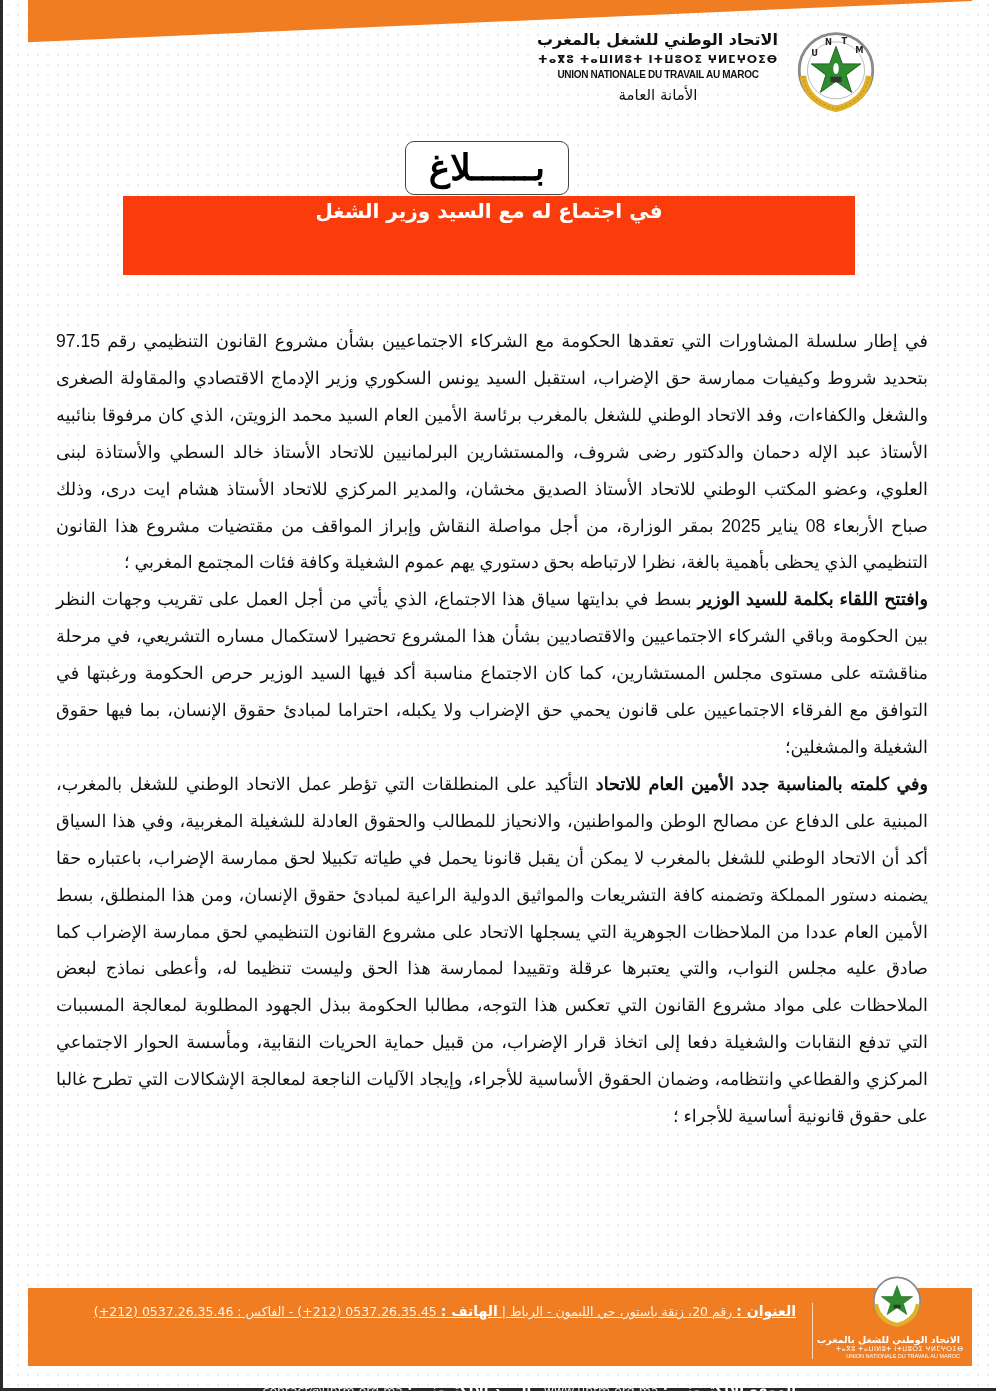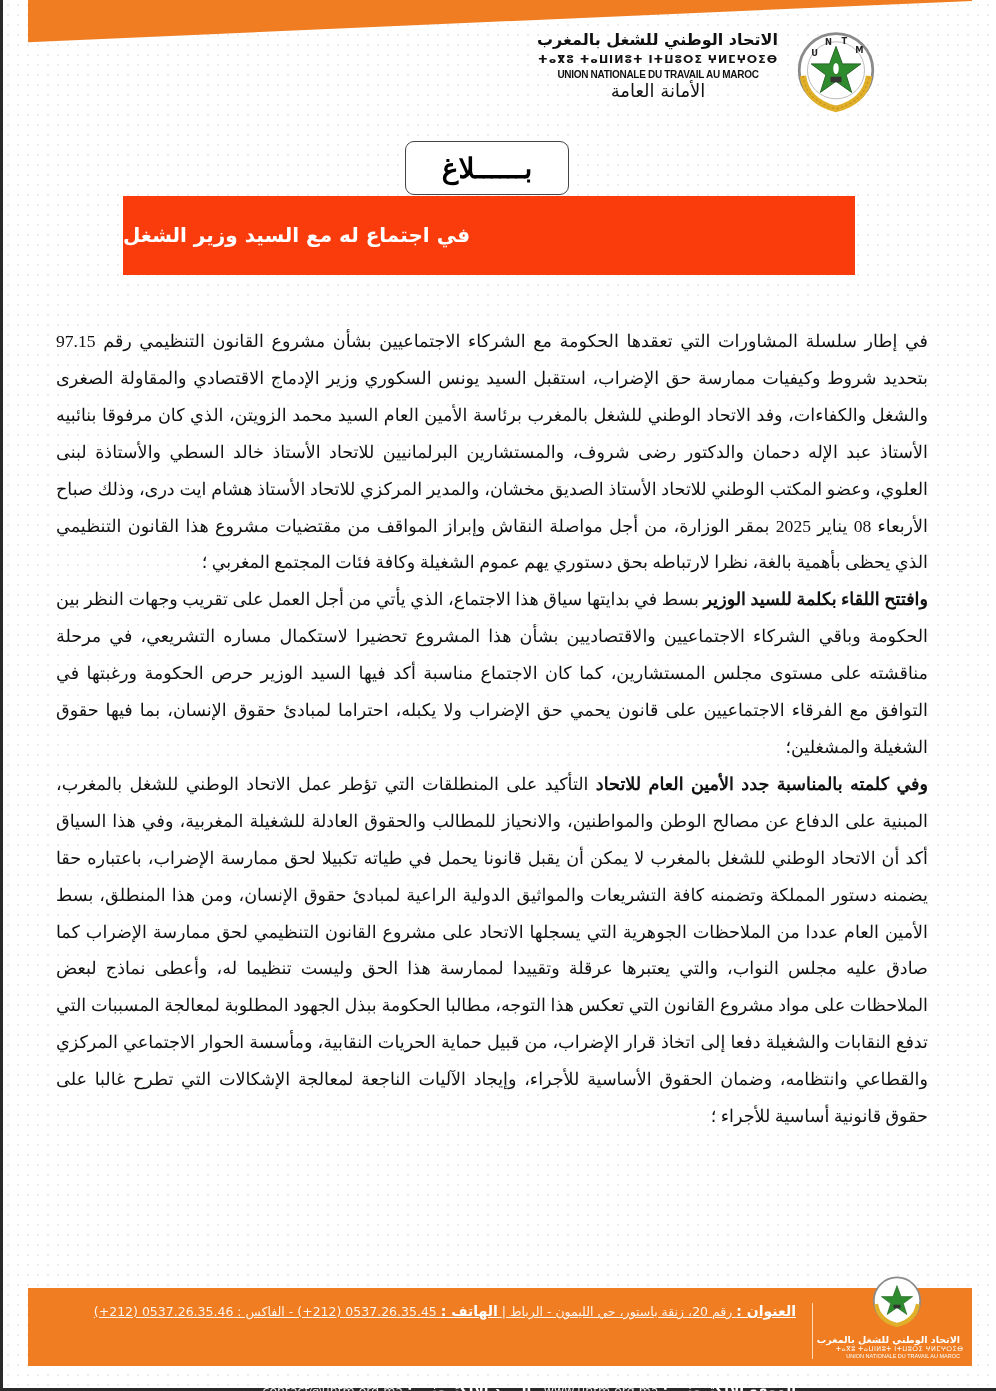--- a/index.html
+++ b/index.html
@@ -35,53 +35,53 @@
   }
   .org-tz {
     font-family: "DejaVu Sans", sans-serif; font-size: 11px; font-weight: bold;
     letter-spacing: 1px; margin-top: 4px; color: #111; white-space: nowrap;
   }
   .org-fr {
     font-family: "Liberation Sans", sans-serif; font-size: 10px; font-weight: bold;
     margin-top: 3px; color: #111; white-space: nowrap; letter-spacing: -0.3px;
   }
   .org-sec {
-    direction: rtl; font-family: "DejaVu Sans", sans-serif; font-size: 18px;
-    color: #111;
+    direction: rtl; font-family: "DejaVu Sans", sans-serif; font-size: 15px;
+    margin-top: 6px; color: #111;
   }
   .logo-top { position: absolute; left: 790px; top: 28px; width: 92px; height: 92px; }
 
   
   .title-box {
     position: absolute; left: 405px; top: 141px; width: 164px; height: 54px;
     border: 1.5px solid #444; border-radius: 9px; background: #fff;
     display: flex; align-items: center; justify-content: center;
   }
   .title-text {
     direction: rtl; font-family: Liberation Serif, serif; font-weight: bold;
-    font-size: 28px; color: #000; letter-spacing: 2px;
+    font-size: 36px; color: #000; letter-spacing: 2px;
   }
 
   
   .red-banner {
     position: absolute; left: 123px; top: 196px; width: 732px; height: 79px;
     background: #fa3c0d;
-    display: flex; flex-direction: row; align-items: center; justify-content: flex-end;
+    display: flex; flex-direction: column; align-items: center; justify-content: space-between;
     direction: rtl;
   }
   .red-line {
     color: #fff; font-family: "DejaVu Sans", sans-serif; font-weight: bold;
     font-size: 20px; line-height: 31px; white-space: nowrap;
   }
 
   
   .body-text {
     position: absolute; left: 56px; top: 323px; width: 872px;
     direction: rtl; text-align: justify; text-align-last: right;
-    font-family: Liberation Serif, serif; font-size: 17.6px;
+    font-family: Liberation Sans, sans-serif; font-size: 17.6px;
     line-height: 36.9px; color: #111;
   }
   .body-text p { text-align: justify; }
   .body-text b { font-weight: bold; }
 
   
   .footer-bar {
     position: absolute; left: 28px; top: 1288px; width: 944px; height: 78px;
     background: #f07d21;
   }

